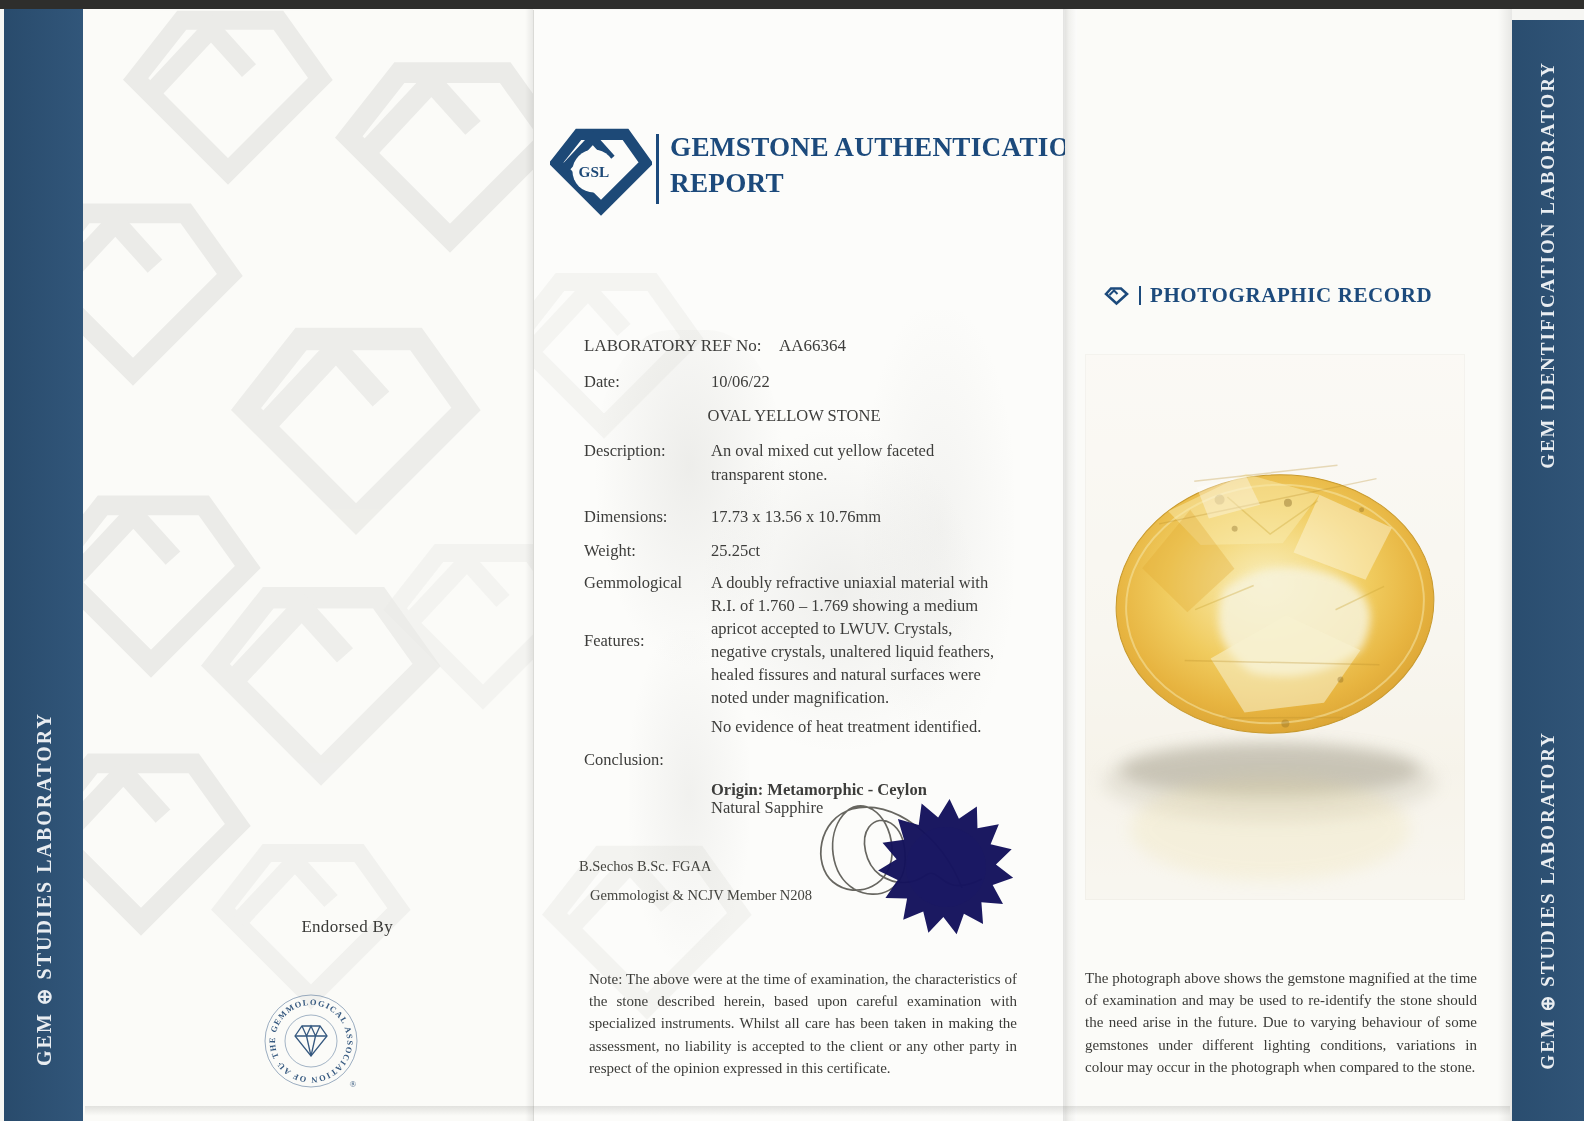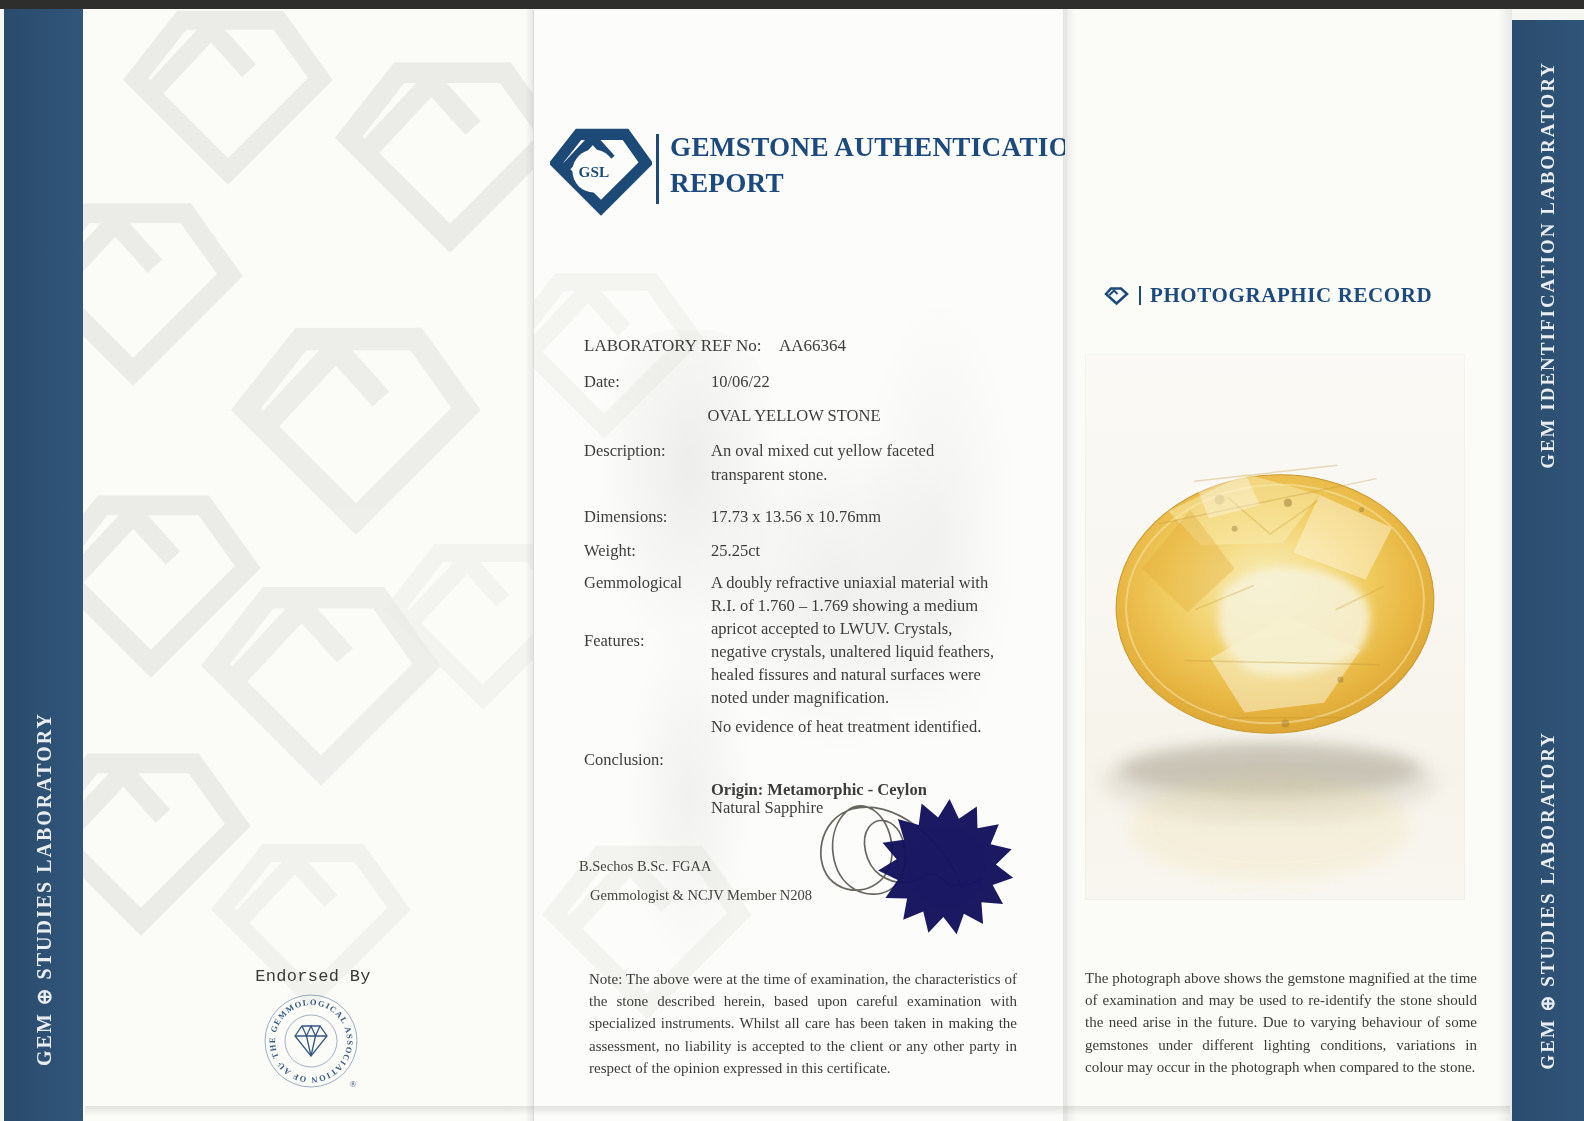--- a/index.html
+++ b/index.html
@@ -71,21 +71,21 @@
       <use href="#wmd" transform="translate(252,36) scale(2.3)"></use>
       <use href="#wmd" transform="translate(-60,178) scale(2.2)"></use>
       <use href="#wmd" transform="translate(148,300) scale(2.5)" opacity=".85"></use>
       <use href="#wmd" transform="translate(-42,470) scale(2.2)"></use>
       <use href="#wmd" transform="translate(118,560) scale(2.4)" opacity=".8"></use>
       <use href="#wmd" transform="translate(-52,728) scale(2.2)"></use>
       <use href="#wmd" transform="translate(128,820) scale(2.0)" opacity=".6"></use>
       <use href="#wmd" transform="translate(300,520) scale(2.0)" opacity=".45"></use>
     </svg>
 
-    <div class="abs endorsed" style="left:150px;top:958px;width:160px;text-align:center;font-family:Liberation Mono, monospace;">Endorsed By</div>
+    <div class="abs endorsed" style="left:150px;top:908px;width:160px;text-align:right;">Endorsed By</div>
 
     <svg class="abs" style="left:168px;top:972px;" width="120" height="120" viewBox="-60 -60 120 120">
       <circle r="46" fill="none" stroke="#4a6b91" stroke-width="1" opacity=".55"></circle>
       <circle r="26" fill="none" stroke="#4a6b91" stroke-width="1" opacity=".5"></circle>
       <defs>
           <path id="ringPath" d="M 0 -36 A 36 36 0 1 1 -0.06 -36"></path>
         </defs>
       <g transform="rotate(-128)">
         <text font-size="8.4" letter-spacing="1.2" fill="#35587f" font-family="Liberation Serif, serif" font-weight="bold">
           <textPath href="#ringPath">· THE GEMMOLOGICAL ASSOCIATION OF AUSTRALIA</textPath>

